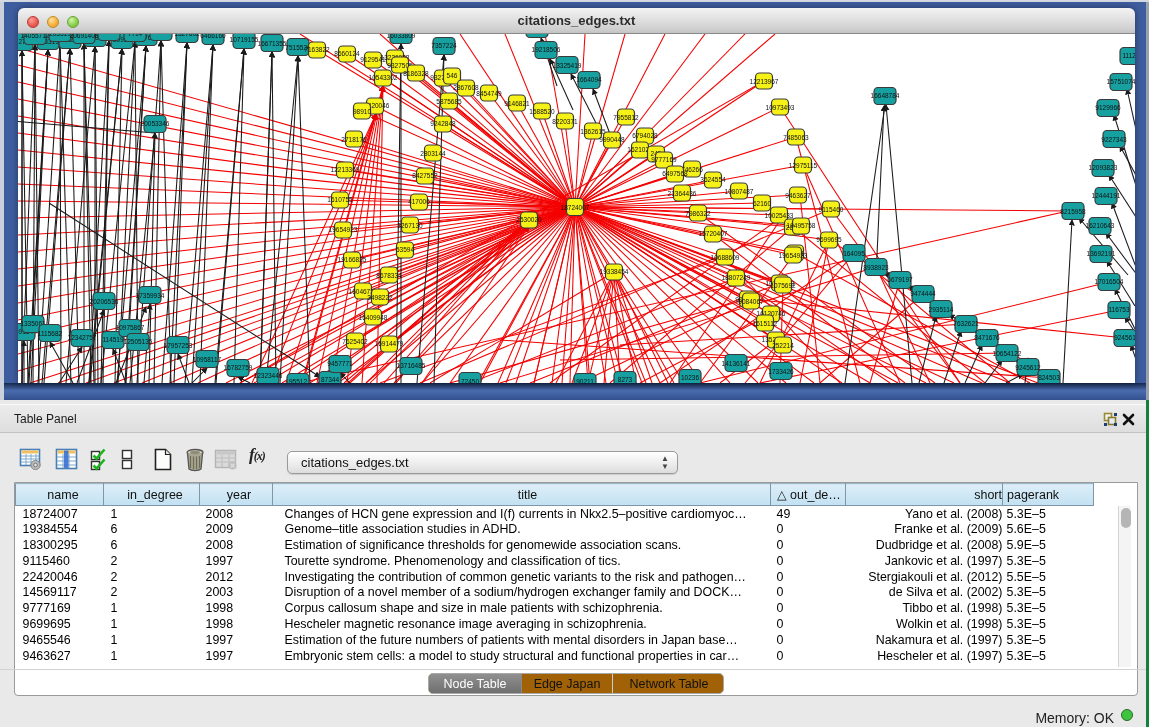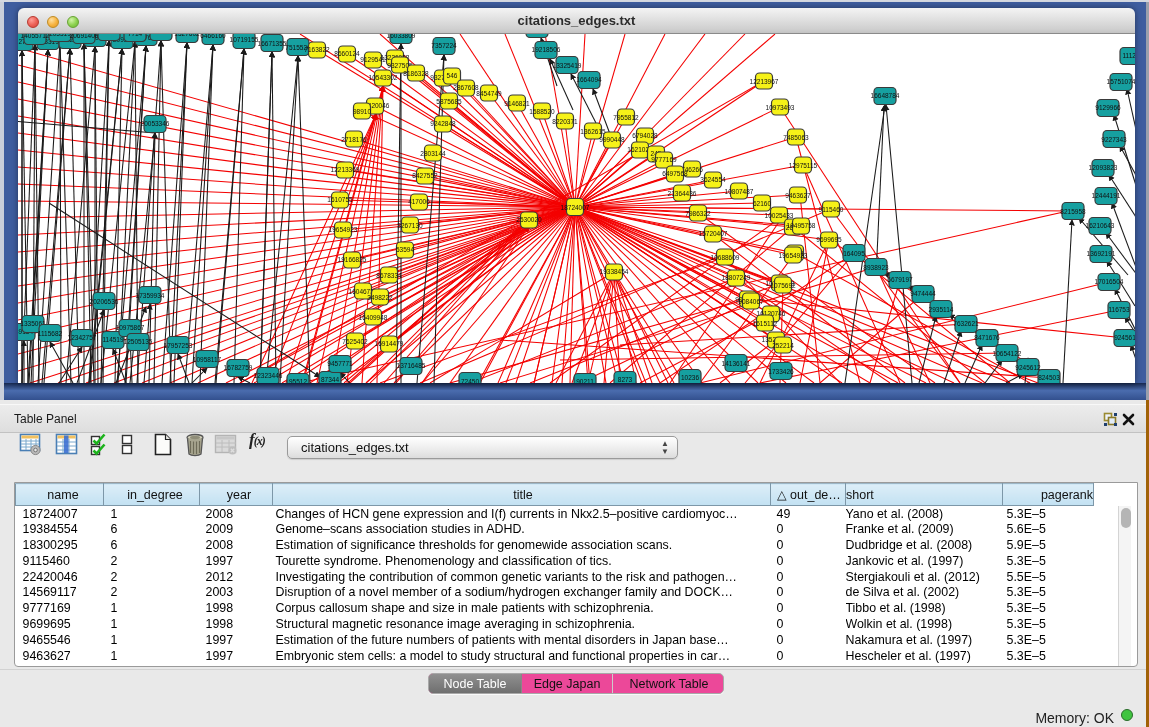--- a/index.html
+++ b/index.html
@@ -13,52 +13,52 @@
   background:linear-gradient(#f4f4f4, #cfcfcf 85%, #c3c3c3); border-radius:6px 6px 0 0;
   border-bottom:1px solid #8a8a8a; }
 #titlebar .title { position:absolute; width:100%; text-align:center; top:5px;
   font-size:13px; font-weight:bold; color:#2c2c2c; }
 .tl { position:absolute; top:8px; width:12px; height:12px; border-radius:50%; }
 #tl1 { left:9px; background:radial-gradient(circle at 35% 30%, #ff9d96, #ec5f55 55%, #cf4439); border:1px solid #b8382e;}
 #tl2 { left:29px; background:radial-gradient(circle at 35% 30%, #ffe0a0, #f6b23d 55%, #df9527); border:1px solid #c08b22;}
 #tl3 { left:49px; background:radial-gradient(circle at 35% 30%, #d2f5a8, #8cd14e 55%, #6db437); border:1px solid #67a332;}
 #graph { position:absolute; left:0; top:26px; width:1117px; height:349px; background:#fff; overflow:hidden; }
 #tablepanel { position:absolute; left:0; top:400px; width:1149px; height:327px; background:#e9e9e9;
-  border-right:3px solid #a16207; }
+  border-right:3px solid #15803d; }
 #panelbar { position:absolute; left:0; top:4px; width:1146px; height:29px;
   background:linear-gradient(#ececec,#dedede); border-bottom:1px solid #c2c2c2; border-top:1px solid #f8f8f8;}
 #panelbar .lbl { position:absolute; left:14px; top:7px; font-size:12px; color:#1a1a1a; }
 #floaticon { position:absolute; right:28px; top:7px; }
 #closex { position:absolute; right:11px; top:7px; }
 .tbtn { position:absolute; top:12px; }
-#toolbar { position:absolute; left:0; top:20px; width:1062px; height:44px;text-decoration:underline; }
+#toolbar { position:absolute; left:0; top:35px; width:1062px; height:44px;text-decoration:underline; }
 #combo { position:absolute; left:287px; top:16px; width:391px; height:23px;
   border:1px solid #9a9a9a; border-radius:5px; background:linear-gradient(#ffffff,#e8e8e8 70%, #dcdcdc);
   font-size:13px; color:#111; line-height:21px; padding-left:13px;
   box-shadow:0 1px 1px rgba(0,0,0,0.12); }
 #combo .arr { position:absolute; right:8px; top:3px; font-size:8px; color:#444; line-height:8px; }
-#tablebox { position:absolute; left:14px; top:82px; width:1124px; height:185px;
+#tablebox { position:absolute; left:14px; top:82px; width:1124px; height:214px;
   background:#fff; border:1px solid #9a9a9a; border-radius:0 0 4px 4px; overflow:hidden; }
 table { border-collapse:collapse; table-layout:fixed; width:1078px; font-size:12.5px; }
 th { height:22px; background:linear-gradient(#ddeef8,#c2e1f2); border:1px solid #7d97a8;
   border-top:1px solid #9db6c6; font-weight:normal; font-size:12.5px; color:#111; }
 td { height:15.8px; white-space:nowrap; overflow:hidden; color:#000; font-size:12.4px; }
 .c1 { width:88px; padding-left:7px; }
 .c2 { width:96px; padding-left:7px; }
 .c3 { width:73px; padding-left:6px; }
-.c4 { width:498px; padding-left:3px; }
+.c4 { width:498px; padding-left:12px; }
 .c5 { width:75px; padding-left:6px; }
-.c6 { width:157px; text-align:left; }
+.c6 { width:157px; text-align:right; }
 .c7 { width:91px; padding-left:4px; }
 #vscroll { position:absolute; right:6px; top:23px; width:13px; height:161px; background:#f4f4f4;
   border-left:1px solid #d4d4d4; }
 #vthumb { position:absolute; left:1.5px; top:2px; width:10px; height:20px; background:#b5b5b5; border-radius:6px; }
 #tabsline { position:absolute; left:0; top:269px; width:1146px; border-top:1px solid #d2d2d2; }
 #tabs { position:absolute; left:428px; top:273px; width:296px; height:21px; border:1px solid #a8a8a8;
-  border-radius:5px; background:#ec4899; overflow:hidden; box-shadow:0 1px 0 rgba(255,255,255,0.7); }
+  border-radius:5px; background:#a16207; overflow:hidden; box-shadow:0 1px 0 rgba(255,255,255,0.7); }
 .seg { position:absolute; top:0; height:100%; font-size:12.5px; text-align:center; line-height:20px; color:#111; }
 #seg1 { left:0; width:93px; background:linear-gradient(#909090,#6f6f6f); color:#fff;
   border-right:1px solid #888; }
 #seg2 { left:93px; width:91px; border-right:1px solid #ccc; }
 #seg3 { left:184px; width:112px; }
 #status { position:absolute; left:0; top:300px; width:1146px; height:27px; }
 #status .mem { position:absolute; right:32px; top:10px; font-size:14px; color:#222; }
 #memdot { position:absolute; right:13px; top:9px; width:12px; height:12px; border-radius:50%;
   background:#3fc43f; border:1px solid #2a6b2a; }
 #leftstrip { position:absolute; left:0; top:0; width:4px; height:400px; background:#c9cfdb; }
@@ -1069,36 +1069,36 @@
   <div id="tablebox">
     <table>
       <tbody>
           <tr>
             <th class="c1">name</th>
             <th class="c2">in_degree</th>
             <th class="c3">year</th>
       <th class="c4">title</th>
             <th class="c5" style="text-align:left;">△ out_de…</th>
       <th class="c6">short</th>
-            <th class="c7" style="text-align:right">pagerank</th>
+            <th class="c7" style="text-align:left">pagerank</th>
           </tr>
       <tr>
             <td class="c1">18724007</td>
             <td class="c2">1</td>
             <td class="c3">2008</td>
             <td class="c4">Changes of HCN gene expression and I(f) currents in Nkx2.5–positive cardiomyoc…</td>
             <td class="c5">49</td>
             <td class="c6">Yano et al. (2008)</td>
             <td class="c7">5.3E–5</td>
           </tr>
           <tr>
             <td class="c1">19384554</td>
             <td class="c2">6</td>
             <td class="c3">2009</td>
-            <td class="c4">Genome–scans association studies in ADHD.</td>
+            <td class="c4">Genome–title association studies in ADHD.</td>
             <td class="c5">0</td>
             <td class="c6">Franke et al. (2009)</td>
             <td class="c7">5.6E–5</td>
           </tr>
           <tr>
             <td class="c1">18300295</td>
             <td class="c2">6</td>
             <td class="c3">2008</td>
             <td class="c4">Estimation of significance thresholds for genomewide association scans.</td>
             <td class="c5">0</td>
@@ -1138,21 +1138,21 @@
             <td class="c3">1998</td>
             <td class="c4">Corpus callosum shape and size in male patients with schizophrenia.</td>
             <td class="c5">0</td>
             <td class="c6">Tibbo et al. (1998)</td>
             <td class="c7">5.3E–5</td>
           </tr>
           <tr>
             <td class="c1">9699695</td>
             <td class="c2">1</td>
             <td class="c3">1998</td>
-            <td class="c4">Structural magnetic resonance image averaging in schizophrenia.</td>
+            <td class="c4">Hescheler magnetic resonance image averaging in schizophrenia.</td>
             <td class="c5">0</td>
             <td class="c6">Wolkin et al. (1998)</td>
             <td class="c7">5.3E–5</td>
           </tr>
           <tr>
             <td class="c1">9465546</td>
             <td class="c2">1</td>
             <td class="c3">1997</td>
             <td class="c4">Estimation of the future numbers of patients with mental disorders in Japan base…</td>
             <td class="c5">0</td>

